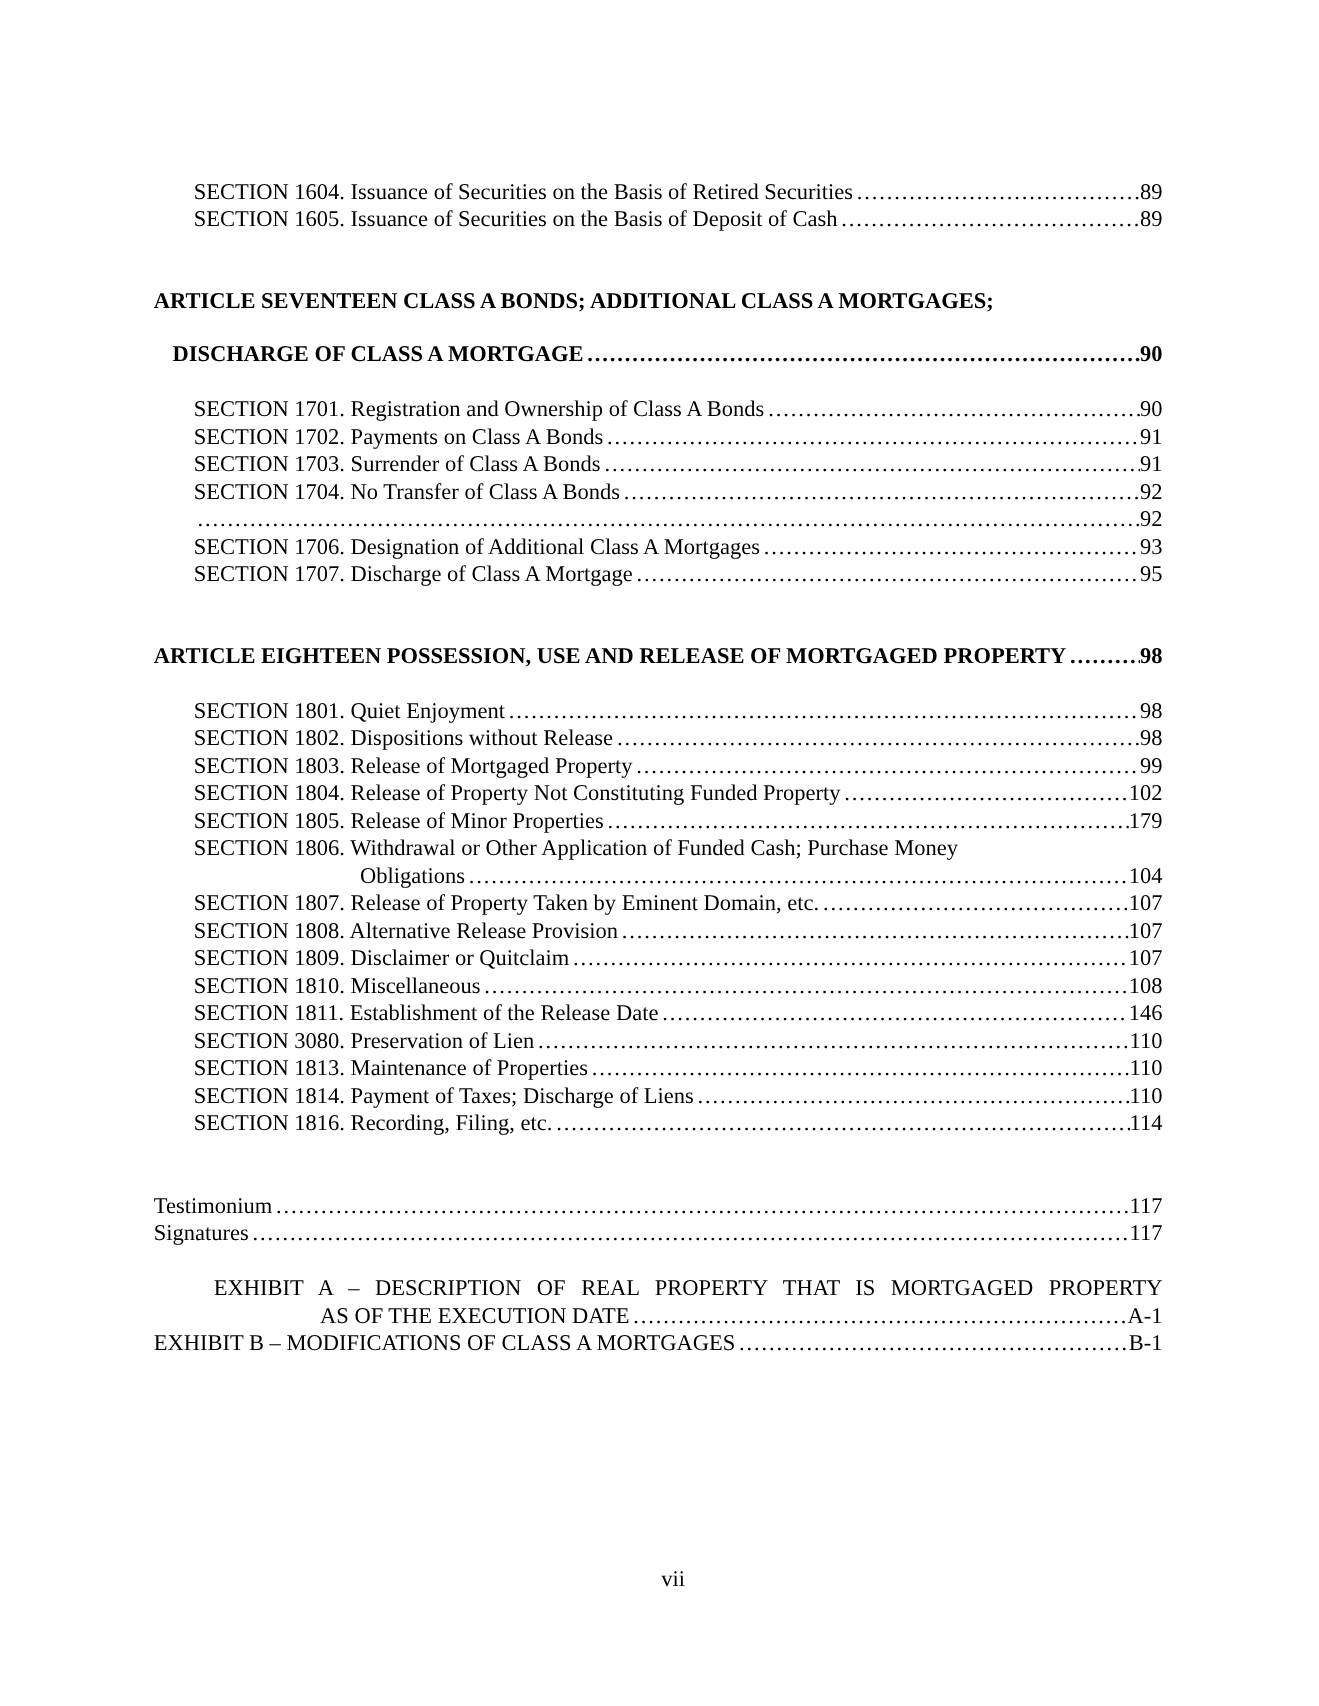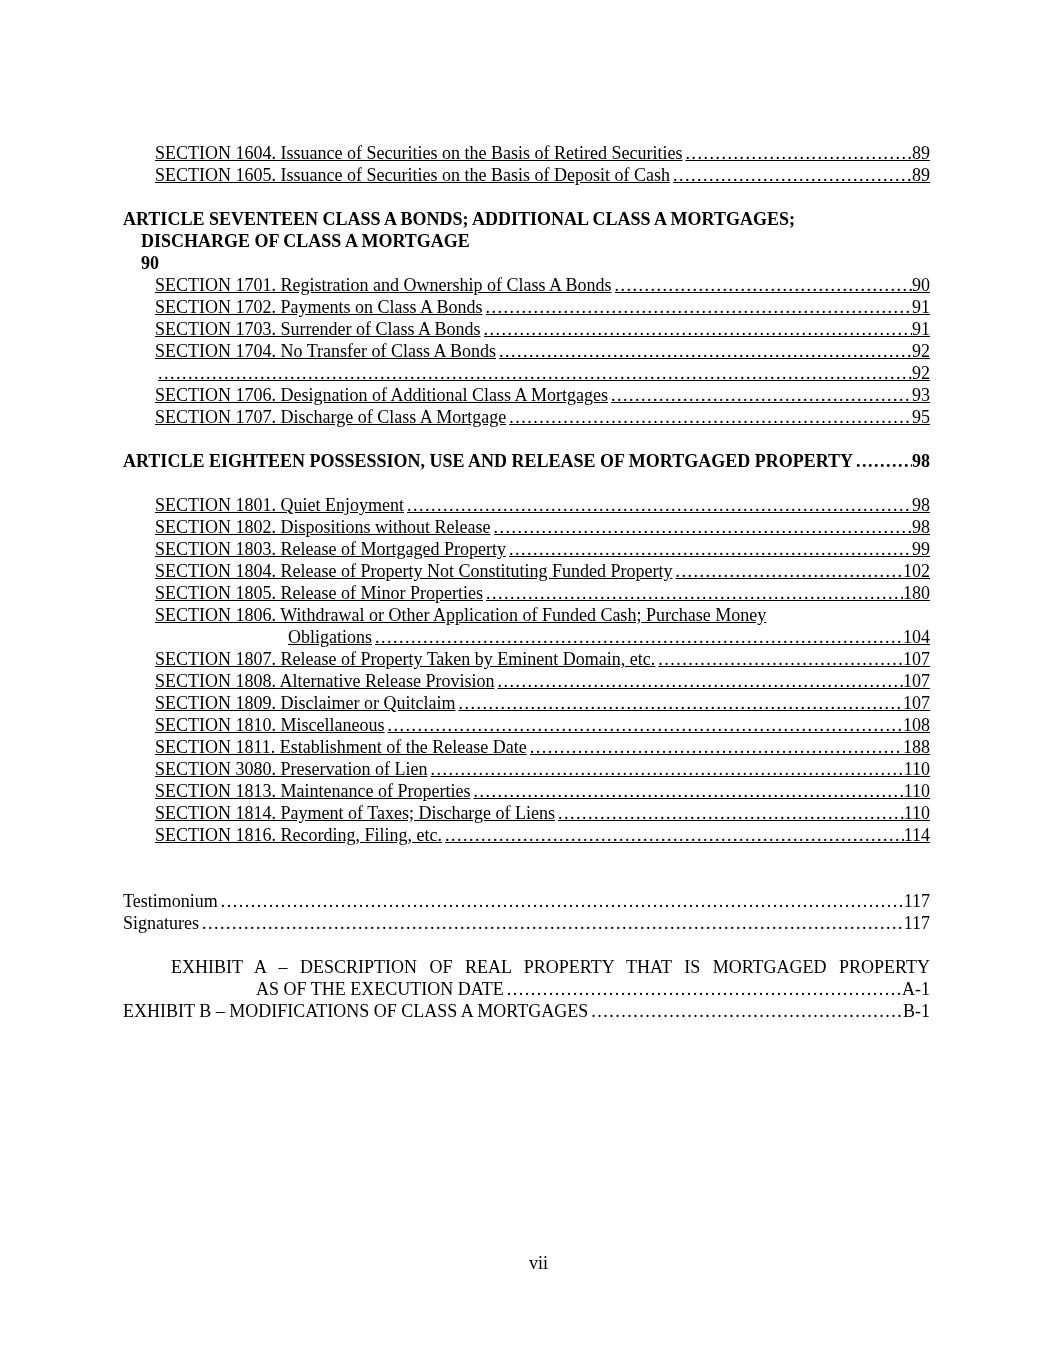--- a/index.html
+++ b/index.html
@@ -27,25 +27,25 @@
   .toc-row {
     display: flex;
     align-items: baseline;
     height: 22px;
     font-size: 18px;
     line-height: 22px;
     white-space: nowrap;
   }
   .toc-gap { height: 22px; }
   .toc-text { flex: 0 0 auto; }
-  .kind-section { padding-left: 32px; text-decoration: underline; }
-  .kind-article { font-weight: bold; }
+  .kind-section { padding-left: 32px; }
+  .kind-article { font-weight: bold; margin-top: 21px; }
   .kind-plain { padding-left: 0; }
   .kind-exhibit { padding-left: 0; }
-  .indent-1 { padding-left: 15px; flex-direction: column; }
+  .indent-1 { padding-left: 15px; }
   .indent-2 { padding-left: 165px; }
   .indent-3 { padding-left: 133px; }
   .dots {
     flex: 1 1 auto;
     min-width: 0;
     overflow: hidden;
     margin-left: 3px;
   }
   .dots::before {
     content: "......................................................................................................................................................................................................";
@@ -151,21 +151,21 @@
         <span class="toc-page">99</span>
       </div>
       <div class="toc-row kind-section">
         <span class="toc-text">SECTION 1804. Release of Property Not Constituting Funded Property</span>
         <span class="dots"></span>
         <span class="toc-page">102</span>
       </div>
       <div class="toc-row kind-section">
         <span class="toc-text">SECTION 1805. Release of Minor Properties</span>
         <span class="dots"></span>
-        <span class="toc-page">180</span>
+        <span class="toc-page">179</span>
       </div>
       <div class="toc-row kind-section cont">
         <span class="toc-text">SECTION 1806. Withdrawal or Other Application of Funded Cash; Purchase Money</span>
       </div>
       <div class="toc-row kind-section indent-2">
         <span class="toc-text">Obligations</span>
         <span class="dots"></span>
         <span class="toc-page">104</span>
       </div>
       <div class="toc-row kind-section">
@@ -184,21 +184,21 @@
         <span class="toc-page">107</span>
       </div>
       <div class="toc-row kind-section">
         <span class="toc-text">SECTION 1810. Miscellaneous</span>
         <span class="dots"></span>
         <span class="toc-page">108</span>
       </div>
       <div class="toc-row kind-section">
         <span class="toc-text">SECTION 1811. Establishment of the Release Date</span>
         <span class="dots"></span>
-        <span class="toc-page">188</span>
+        <span class="toc-page">146</span>
       </div>
       <div class="toc-row kind-section">
         <span class="toc-text">SECTION 3080. Preservation of Lien</span>
         <span class="dots"></span>
         <span class="toc-page">110</span>
       </div>
       <div class="toc-row kind-section">
         <span class="toc-text">SECTION 1813. Maintenance of Properties</span>
         <span class="dots"></span>
         <span class="toc-page">110</span>

